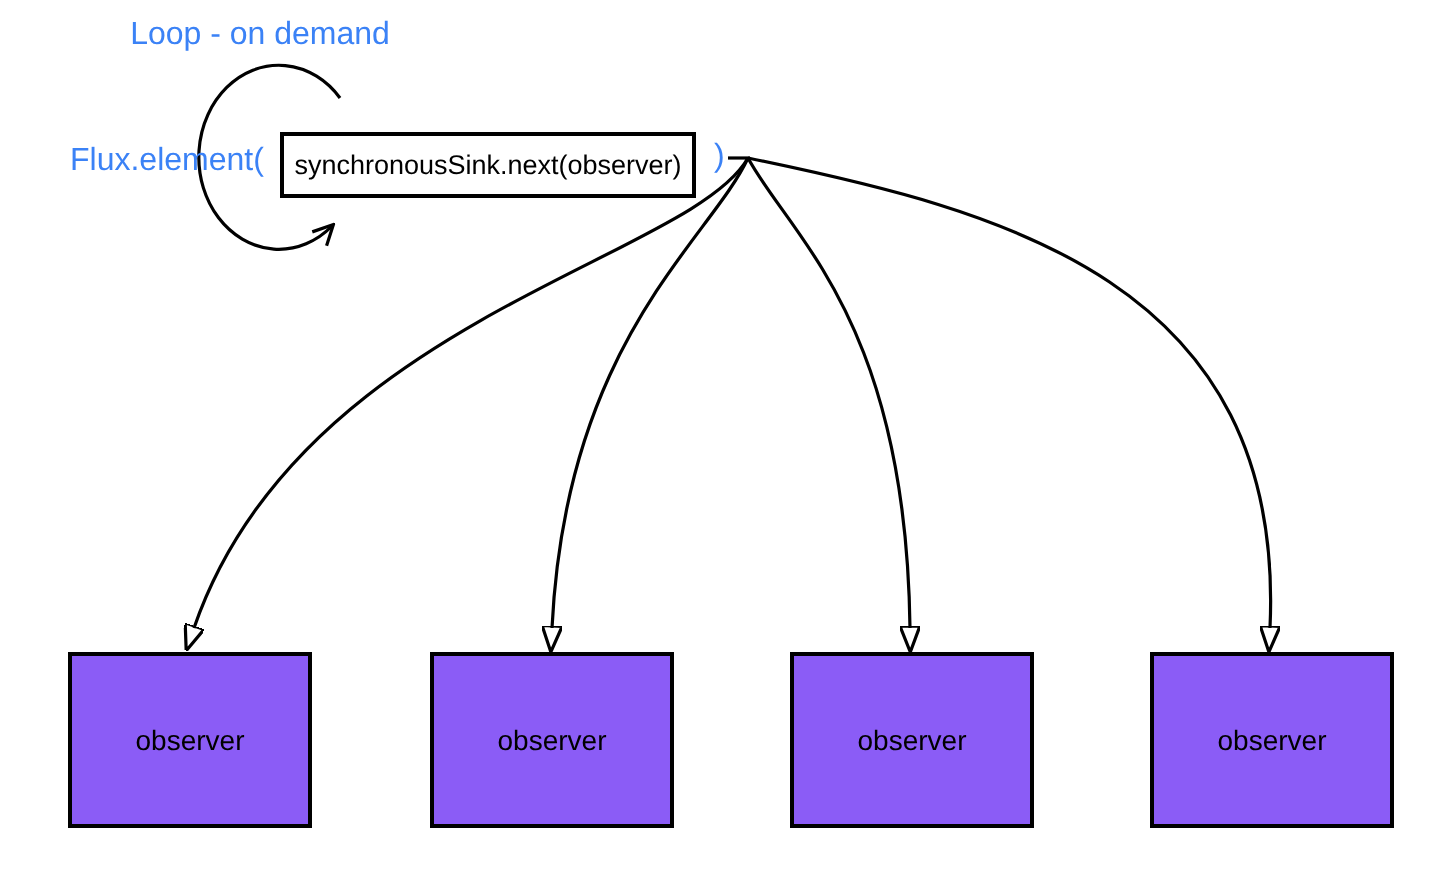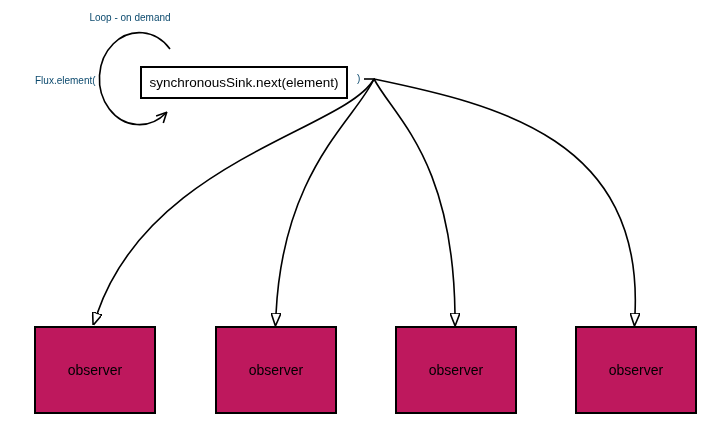--- a/index.html
+++ b/index.html
@@ -5,33 +5,33 @@
   html,body{margin:0;padding:0;background:#ffffff;}
   .canvas{
     position:relative;
     width:724px;height:440px;
     background:#ffffff;
     font-family:"Liberation Sans", sans-serif;
     color:#000000;
     overflow:hidden;
   }
   .overlay{position:absolute;left:0;top:0;width:724px;height:440px;}
-  .label{position:absolute;font-size:10px;line-height:16px;white-space:nowrap;color:#0c4a6e;}
+  .label{position:absolute;font-size:16px;line-height:16px;white-space:nowrap;color:#3b82f6;}
   .loop-label{left:62px;top:10px;width:136px;text-align:center;}
   .generator-label{left:35px;top:73px;}
   .paren-label{left:357px;top:71px;}
   .sink-box{
     position:absolute;left:140px;top:66px;width:208px;height:33px;
     border:2px solid #000000;background:#ffffff;box-sizing:border-box;
     display:flex;align-items:center;justify-content:center;
     font-size:13.5px;white-space:nowrap;
   }
   .observer-box{
     position:absolute;top:326px;width:122px;height:88px;
-    border:2px solid #000000;background:#be185d;box-sizing:border-box;
+    border:2px solid #000000;background:#8b5cf6;box-sizing:border-box;
     display:flex;align-items:center;justify-content:center;
     font-size:14px;
   }
   .ob1{left:34px;} .ob2{left:215px;} .ob3{left:395px;} .ob4{left:575px;}
   path{fill:none;stroke:#000000;stroke-width:1.6px;}
 </style>
 </head>
 <body>
 
 <div class="canvas">
@@ -54,21 +54,21 @@
     <path d="M 374 79 C 355 120, 283 170, 276 314" marker-end="url(#tri)"></path>
     <path d="M 374 79 C 395 118, 453 160, 455 314" marker-end="url(#tri)"></path>
     <path d="M 374 79 C 500 105, 643 140, 635 314" marker-end="url(#tri)"></path>
   </svg>
 
   <div class="label loop-label">Loop - on demand</div>
 
   <div class="label generator-label">Flux.element(</div>
 
   <div class="sink-box">
-    <span>synchronousSink.next(element)</span>
+    <span>synchronousSink.next(observer)</span>
   </div>
 
   <div class="label paren-label">)</div>
 
   <div class="observer-box ob1">
     <span>observer</span>
   </div>
   <div class="observer-box ob2">
     <span>observer</span>
   </div>

